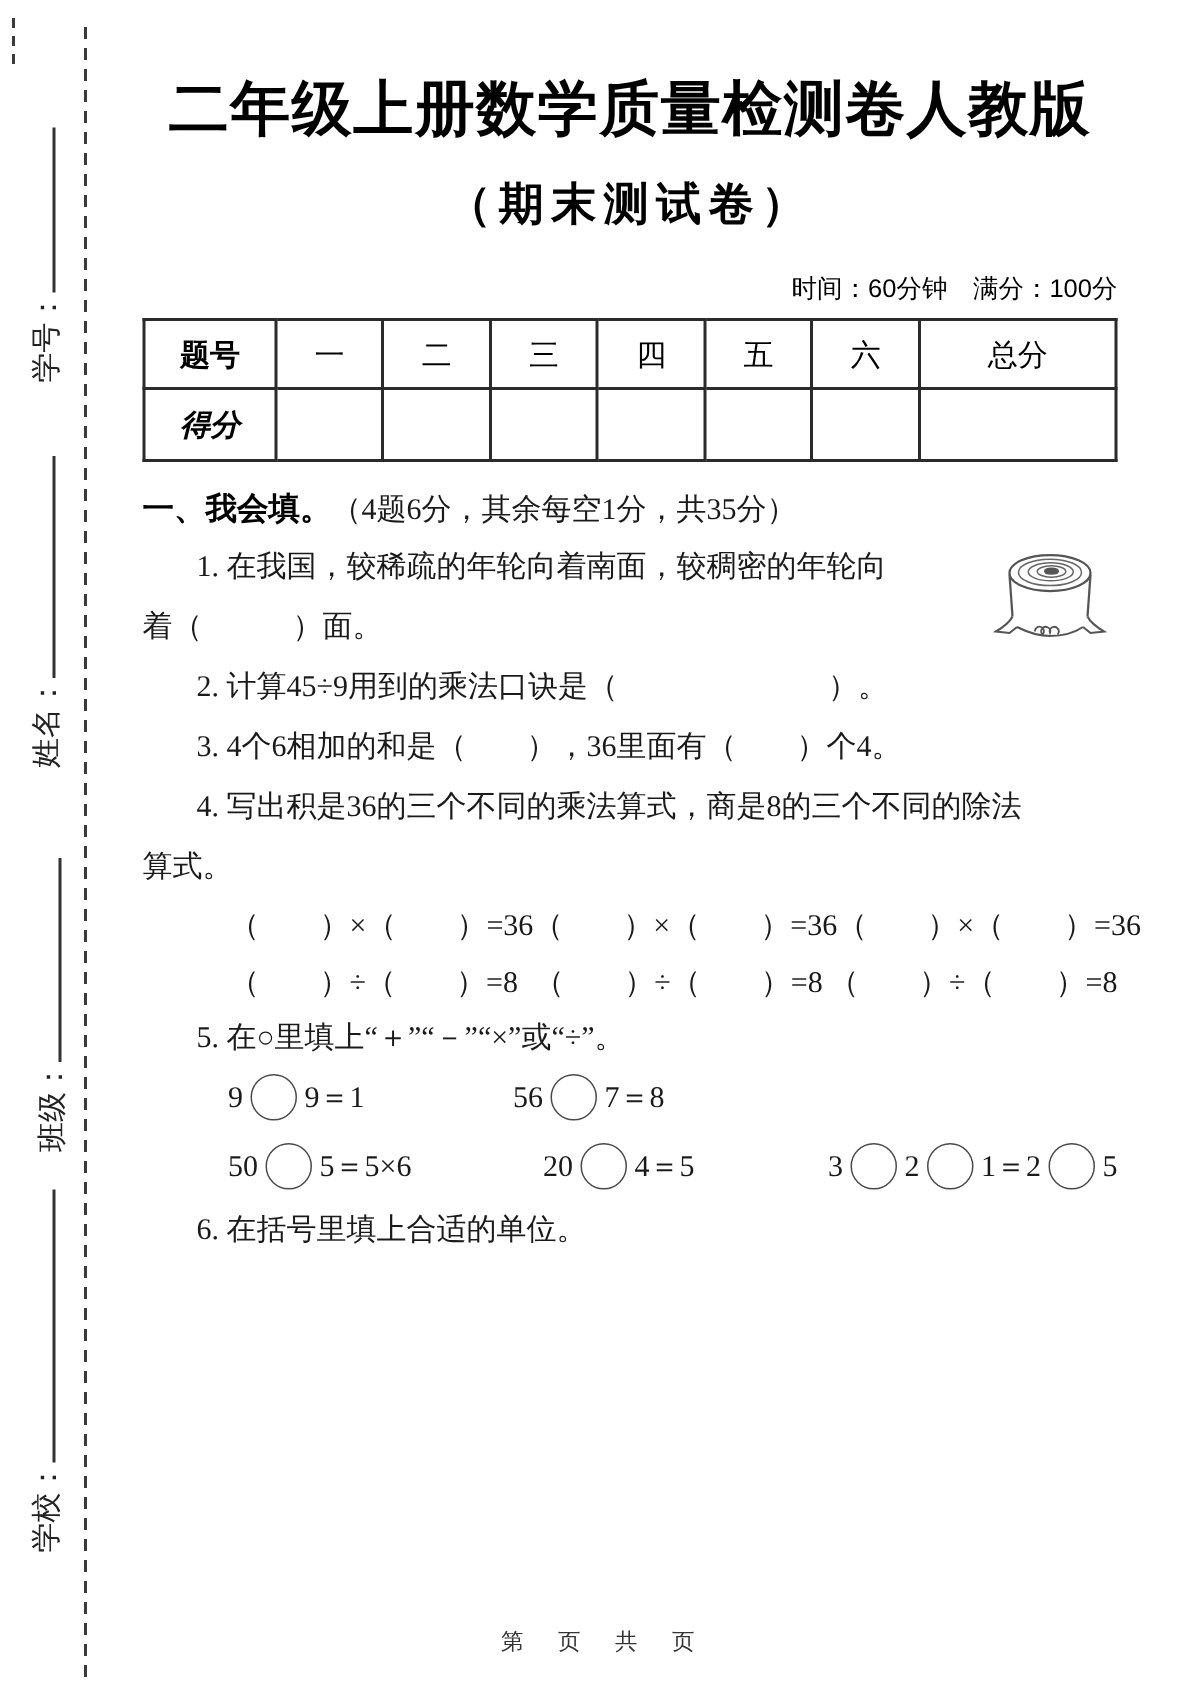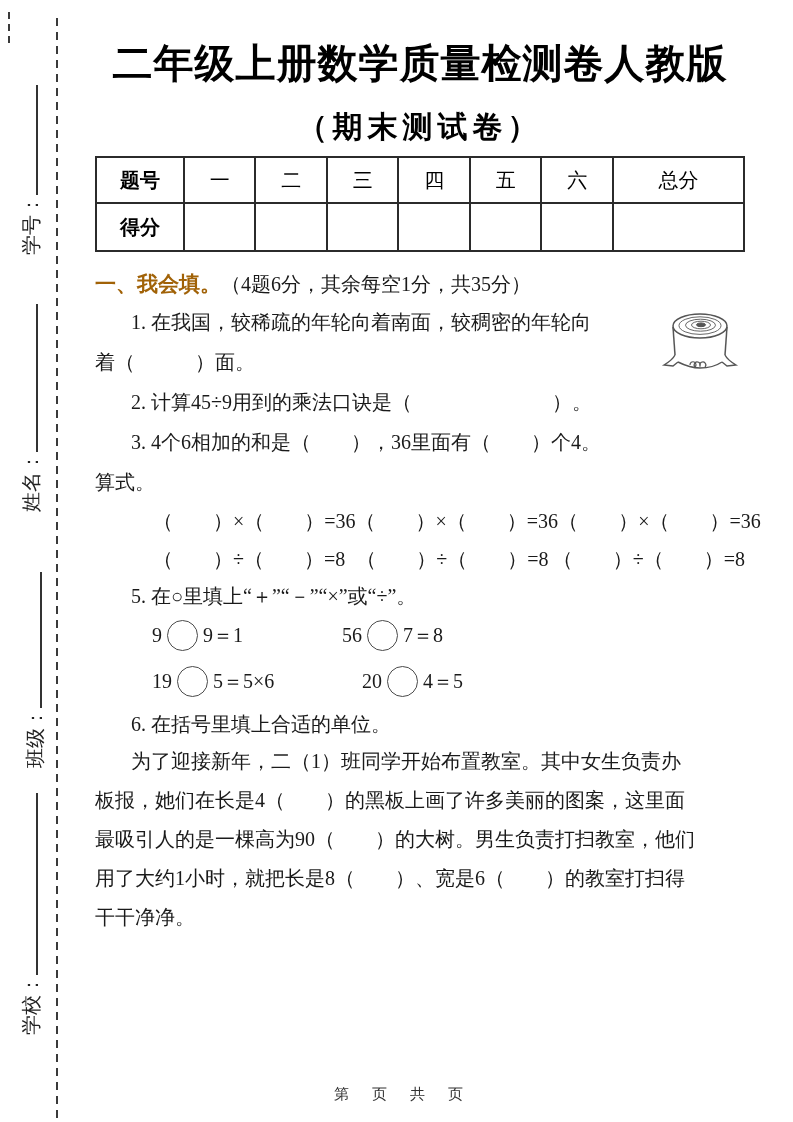--- a/index.html
+++ b/index.html
@@ -17,43 +17,43 @@
     background:repeating-linear-gradient(to bottom,#3a3a3a 0 7px,transparent 7px 12px);
   }
   
   .mlabel {
     position:absolute; left:18px; transform-origin:0 0; transform:rotate(-90deg);
     white-space:nowrap; font-family:"Liberation Sans","DejaVu Sans",sans-serif;
     font-size:20px; color:#222; height:26px; line-height:26px;
   }
   .mline { display:inline-block; border-bottom:2px solid #333; height:14px; vertical-align:0; }
   
-  .content { position:absolute; left:95px; top:20px; width:650px; }
+  .content { position:absolute; left:95px; top:30px; width:650px; }
   h1.title {
     margin:16px 0 0 0; text-align:center; font-family:"Liberation Sans","DejaVu Sans",sans-serif;
     font-size:40px; line-height:54px; font-weight:bold; letter-spacing:1px; color:#000;
   }
   h2.subtitle {
     margin:16px 0 0 0; text-align:center; font-family:"Liberation Sans","DejaVu Sans",sans-serif;
     font-size:30px; line-height:42px; font-weight:bold; letter-spacing:5px; color:#000;
   }
   .meta {
     margin-top:24px; text-align:right; font-family:"Liberation Sans","DejaVu Sans",sans-serif;
     font-size:17px; line-height:22px; color:#000;
   }
   table.score {
     margin-top:8px; width:650px; border-collapse:collapse;
     font-family:"Liberation Sans","DejaVu Sans",sans-serif; font-size:20px; color:#000;
   }
   table.score td { border:2px solid #2b2b2b; text-align:center; }
   table.score tr:first-child td { height:42px;border-radius:15px; }
-  table.score tr:last-child td { height:44px; }
+  table.score tr:last-child td { height:44px;font-style:italic; }
   table.score td.lab { width:84px; font-weight:bold; }
   .sec-heading { margin-top:18px; font-size:20px; line-height:27px; white-space:nowrap; }
-  .sec-bold { font-family:"Liberation Sans","DejaVu Sans",sans-serif; font-weight:bold; font-size:21px; color:#a16207; }
+  .sec-bold { font-family:"Liberation Sans","DejaVu Sans",sans-serif; font-weight:bold; font-size:21px; color:#000000; }
   .line { font-size:20px; line-height:40px; white-space:nowrap; }
   .indent { padding-left:36px; }
   .q1 { margin-top:4px; }
   .stump { float:right; width:86px; height:66px; margin:6px 2px 0 0; }
   .eq-row { display:flex; padding-left:58px; font-size:20px; line-height:38px; white-space:nowrap; }
   .eq-row .w1 { width:212px; } .eq-row .w2 { width:205px; }
   .circ-row { display:flex; align-items:center; height:46px; padding-left:57px; font-size:20px; white-space:nowrap; }
   .circ-row .cw1 { width:210px; } .circ-row .cw2 { width:190px; }
   .circle {
     display:inline-block; width:29px; height:29px; border:1.6px solid #4a4a4a;
@@ -83,20 +83,21 @@
     <span>班级：</span><span class="mline" style="width:136px"></span>
   </div>
   <div class="mlabel" style="top:1035px">
     <span>学校：</span><span class="mline" style="width:182px"></span>
   </div>
 
   <div class="content">
 
     <h1 class="title">二年级上册数学质量检测卷人教版</h1>
     <h2 class="subtitle">（期末测试卷）</h2>
+    <div class="meta">时间：60分钟　满分：100分</div>
 
     <table class="score">
       <tbody>
           <tr>
         <td class="lab">题号</td>
         <td>一</td>
         <td>二</td>
         <td>三</td>
         <td>四</td>
         <td>五</td>
@@ -135,51 +136,46 @@
           <path d="M21,54 C29,58 37,60 43,60 C51,60 59,58 65,54" stroke="#555" stroke-width="1.4" fill="#fff"></path>
           <path d="M33,57 a3,3 0 1,1 5,2 a3,3 0 1,1 5,-1 a3,3 0 1,1 5,1" stroke="#555" stroke-width="1.2" fill="#fff"></path>
         </svg>
       </div>
       <div class="line indent">1. 在我国，较稀疏的年轮向着南面，较稠密的年轮向</div>
       <div class="line">着（　　　）面。</div>
     </div>
 
     <div class="line indent">2. 计算45÷9用到的乘法口诀是（　　　　　　　）。</div>
     <div class="line indent">3. 4个6相加的和是（　　），36里面有（　　）个4。</div>
+    <div class="line indent">4. 写出积是36的三个不同的乘法算式，商是8的三个不同的除法</div>
     <div class="line">算式。</div>
 
     <div class="eq-row">
       <span class="w1">（　　）×（　　）=36</span>
       <span class="w2">（　　）×（　　）=36</span>
       <span>（　　）×（　　）=36</span>
     </div>
     <div class="eq-row">
       <span class="w1">（　　）÷（　　）=8</span>
       <span class="w2">（　　）÷（　　）=8</span>
       <span>（　　）÷（　　）=8</span>
     </div>
 
     <div class="line indent" style="line-height:36px">5. 在○里填上“＋”“－”“×”或“÷”。</div>
 
     <div class="circ-row">
       <span class="cw2"><span>9</span><span class="circle"></span><span>9＝1</span></span>
       <span><span>56</span><span class="circle"></span><span>7＝8</span></span>
     </div>
     <div class="circ-row">
-      <span class="cw1"><span>19</span><span class="circle"></span><span>5＝5×6</span></span>
+      <span class="cw1"><span>50</span><span class="circle"></span><span>5＝5×6</span></span>
       <span class="cw2"><span>20</span><span class="circle"></span><span>4＝5</span></span>
+      <span><span>3</span><span class="circle"></span><span>2</span><span class="circle"></span><span>1＝2</span><span class="circle"></span><span>5</span></span>
     </div>
 
     <div class="line indent" style="line-height:36px">6. 在括号里填上合适的单位。</div>
 
-    <div class="para">
-      <div class="line indent">为了迎接新年，二（1）班同学开始布置教室。其中女生负责办</div>
-      <div class="line">板报，她们在长是4（　　）的黑板上画了许多美丽的图案，这里面</div>
-      <div class="line">最吸引人的是一棵高为90（　　）的大树。男生负责打扫教室，他们</div>
-      <div class="line">用了大约1小时，就把长是8（　　）、宽是6（　　）的教室打扫得</div>
-      <div class="line">干干净净。</div>
-    </div>
 
   </div>
 
   <div class="footer">第　页　共　页</div>
 
 </div>
 
 </body></html>

